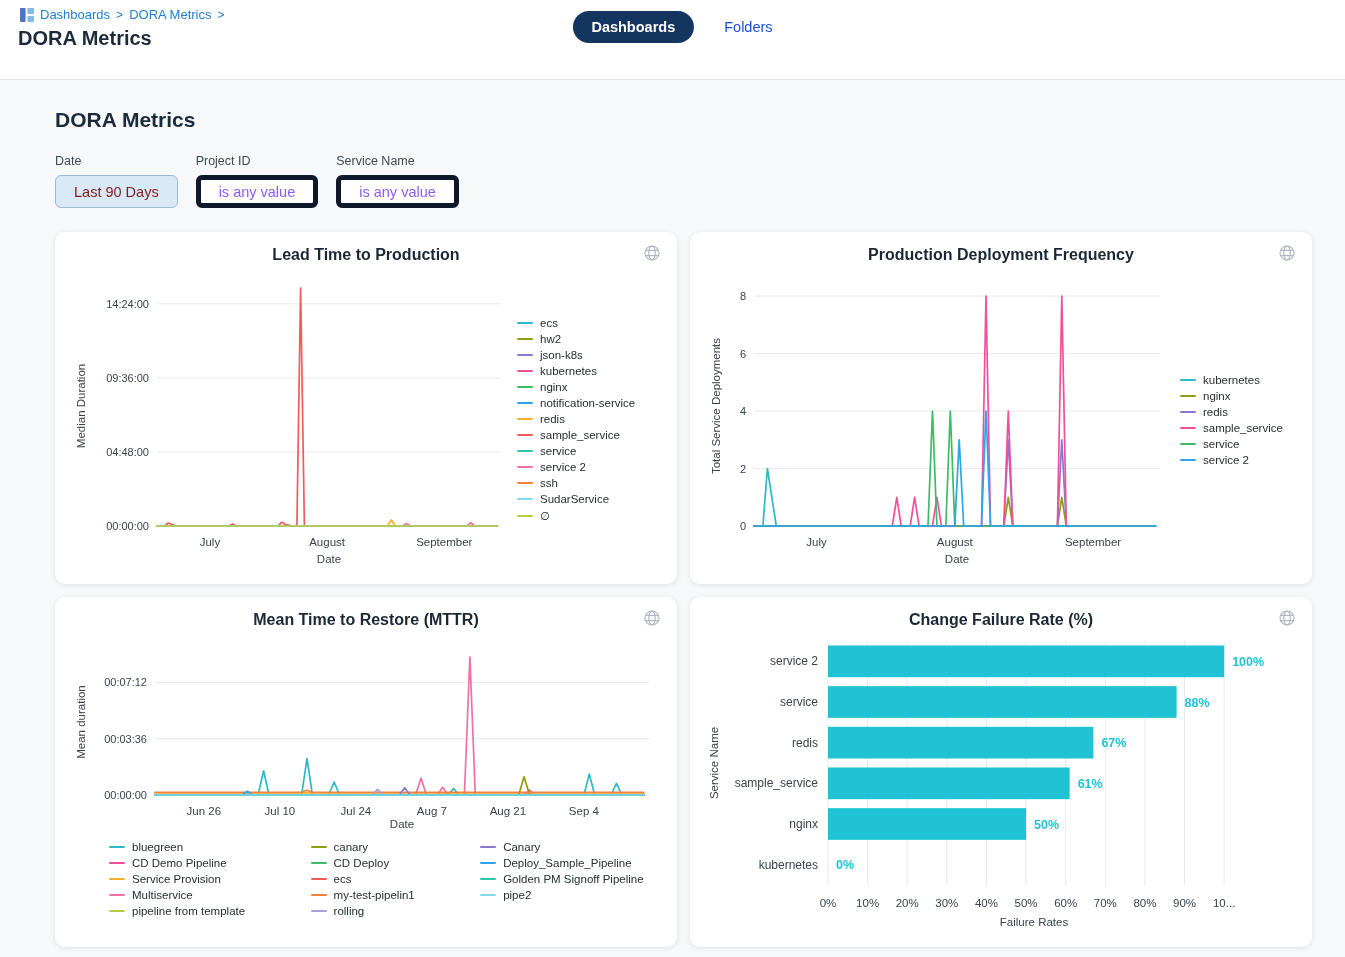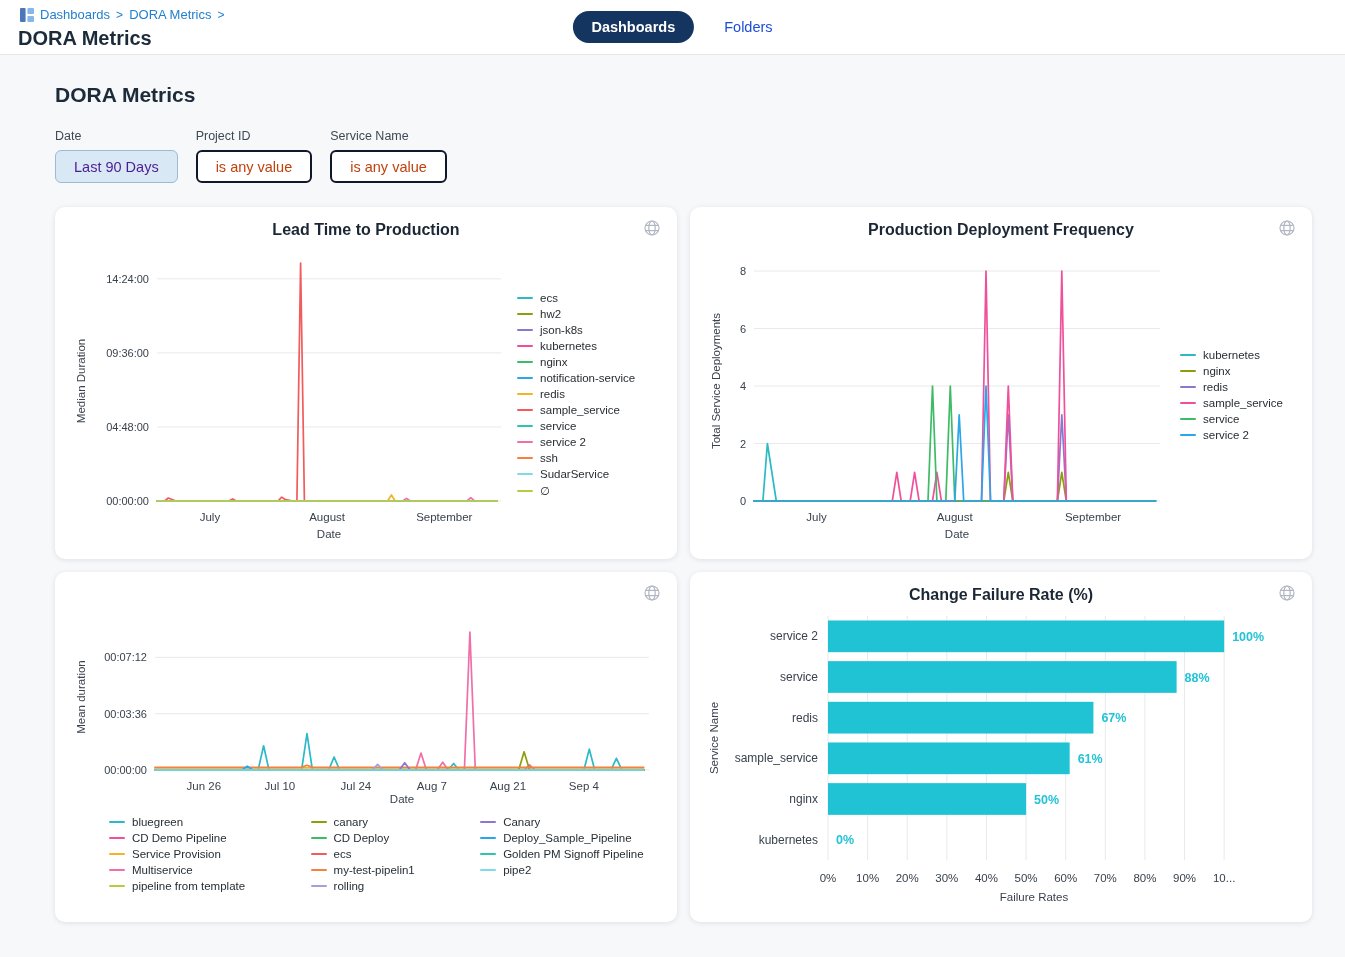--- a/index.html
+++ b/index.html
@@ -1,37 +1,37 @@
 <!DOCTYPE html>
 <html><head>
 <meta charset="utf-8">
 <style>
   * { margin:0; padding:0; box-sizing:border-box; }
   html,body { width:1345px; height:957px; }
   body { font-family:"Liberation Sans","DejaVu Sans",sans-serif; background:#f7f8fa; color:#1c2b39; overflow:hidden; }
 
   
-  .top-header { position:relative; height:55px; background:#fff; border-bottom:1px solid #e4e7ec; }
+  .top-header { position:relative; height:80px; background:#fff; border-bottom:1px solid #e4e7ec; }
   .bc-row { position:absolute; left:20px; top:7px; display:flex; align-items:center; gap:6px; font-size:13px; }
   .bc-icon { display:inline-flex; width:14px; height:14px; }
   .bc-link { color:#2480cf; text-decoration:none; cursor:pointer; }
   .bc-sep { color:#2480cf; font-size:12px; }
   .page-title { position:absolute; left:18px; top:27px; font-size:20px; font-weight:bold; color:#1c2b39; }
   .tabs { position:absolute; left:50%; top:11px; transform:translateX(-50%); display:flex; align-items:center; gap:30px; }
   .tab-pill { background:#14355f; color:#fff; border:none; border-radius:18px; padding:8px 19px; font-size:14.5px; font-weight:600; font-family:inherit; cursor:pointer; }
   .tab-link { background:none; border:none; color:#1d4ed8; font-size:14.5px; font-family:inherit; cursor:pointer; }
 
   
   main { padding:0; }
   .section-title { margin:28px 0 0 55px; font-size:21px; font-weight:bold; color:#1c2b39; }
   .filters { display:flex; gap:18px; margin:22px 0 0 55px; }
   .filter label { display:block; font-size:12.5px; color:#3f4954; margin-bottom:7px; }
-  .filter-btn { height:33px; padding:0 18px; border-radius:6px; font-size:14.5px; font-family:inherit; color:#4c1d95; cursor:pointer; }
+  .filter-btn { height:33px; padding:0 18px; border-radius:6px; font-size:14.5px; font-family:inherit; color:#7f1d1d; cursor:pointer; }
   .filter-btn.active { background:#d9e8f5; border:1px solid #9db9d5; }
-  .filter-btn.plain { background:#fff; border:2px solid #0f172a; color:#c2410c; }
+  .filter-btn.plain { background:#fff; border:5px solid #0f172a; color:#8b5cf6; }
 
   .grid { display:grid; grid-template-columns:622px 622px; gap:13px; margin:24px 0 0 55px; }
   .card { background:#fff; border-radius:10px; box-shadow:0 1px 5px rgba(40,50,70,.12); padding:10px 16px 24px; position:relative; }
   .card.h1 { height:352px; }
   .card.h2 { height:350px; }
   .card-head { position:relative; height:28px; }
   .card-title { text-align:center; font-size:16px; font-weight:600; color:#1b2734; padding-top:4px; }
   .globe { position:absolute; right:0; top:2px; width:18px; height:18px; }
   .chart-row { display:flex; align-items:center; }
 
@@ -248,20 +248,21 @@
               <div class="lg-item">
                 <span class="lg-swatch" style="background: rgb(43, 166, 232);"></span>
                 <span class="lg-label">service 2</span>
               </div>
             </div>
         </div>
       </section>
 
       <section class="card h2">
         <div class="card-head">
+          <div class="card-title">Mean Time to Restore (MTTR)</div>
           <span class="globe">
             <svg width="18" height="18" viewBox="0 0 18 18" fill="none" stroke="#b0b7c3" stroke-width="1.2">
               <circle cx="9" cy="9" r="7"></circle>
                 <ellipse cx="9" cy="9" rx="3.2" ry="7"></ellipse>
               <line x1="2.4" y1="6.4" x2="15.6" y2="6.4"></line>
                 <line x1="2.4" y1="11.6" x2="15.6" y2="11.6"></line>
             </svg>
           </span>
         </div>
         <svg width="590" height="200">

